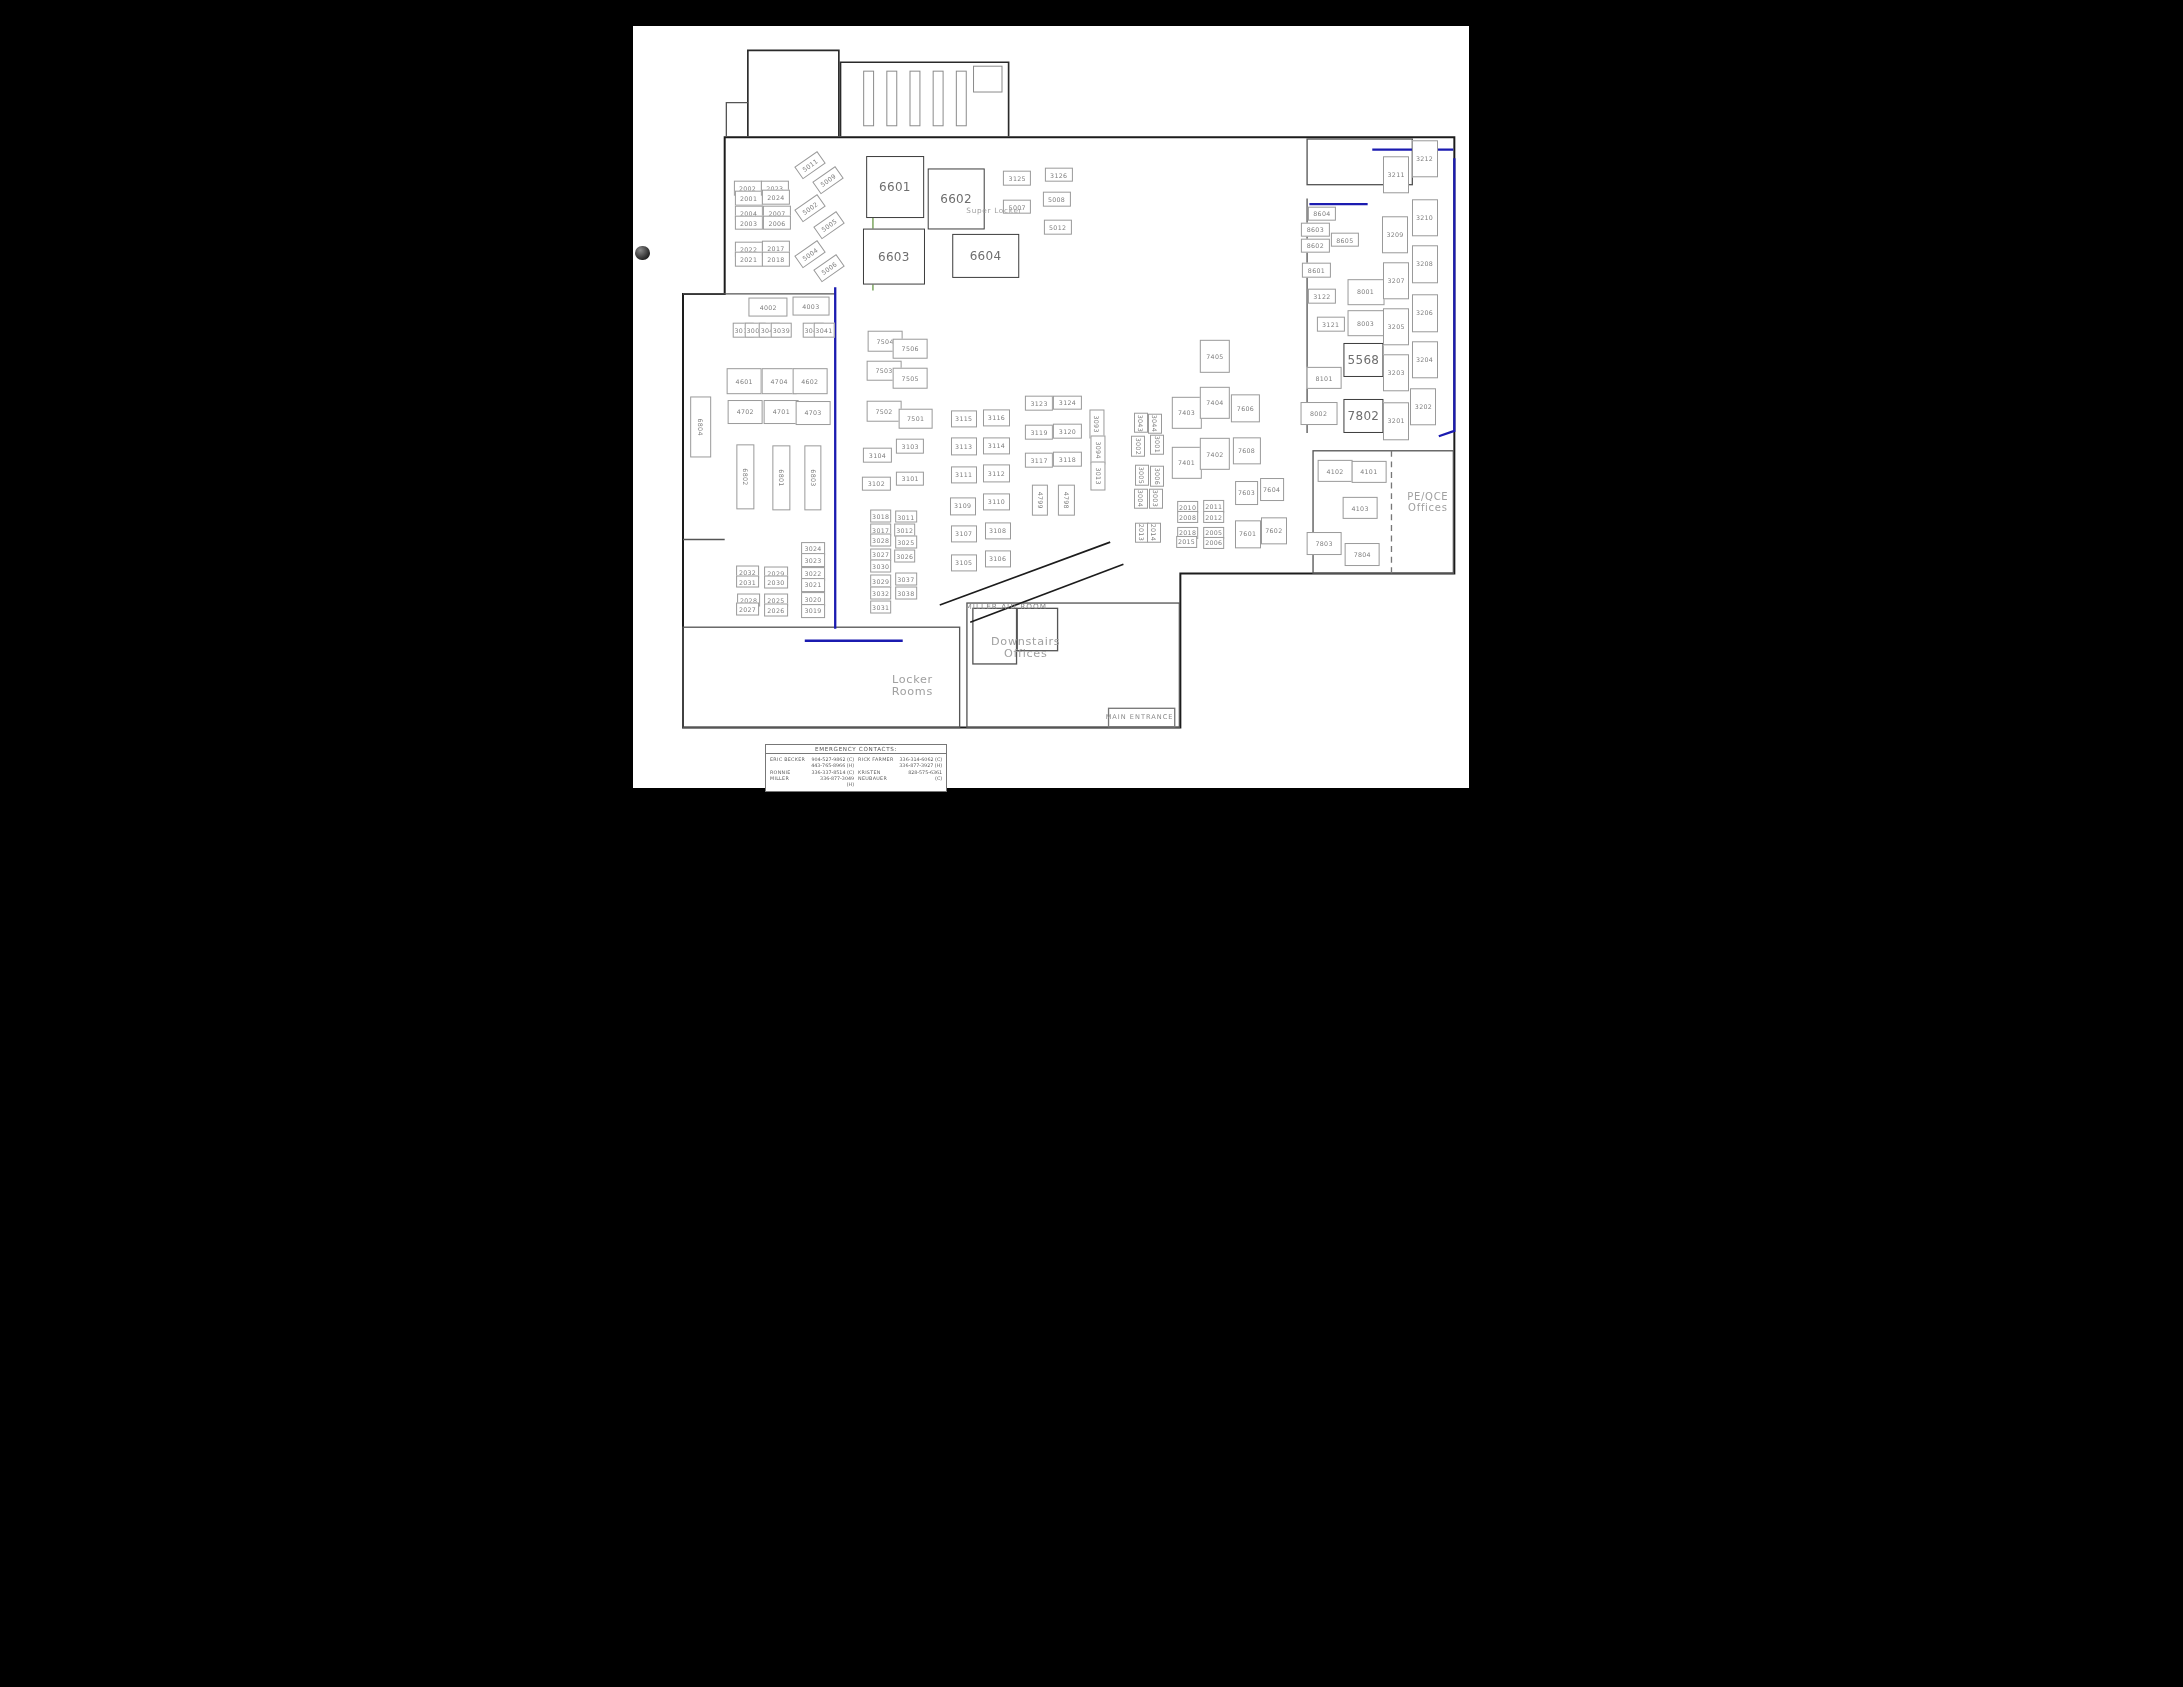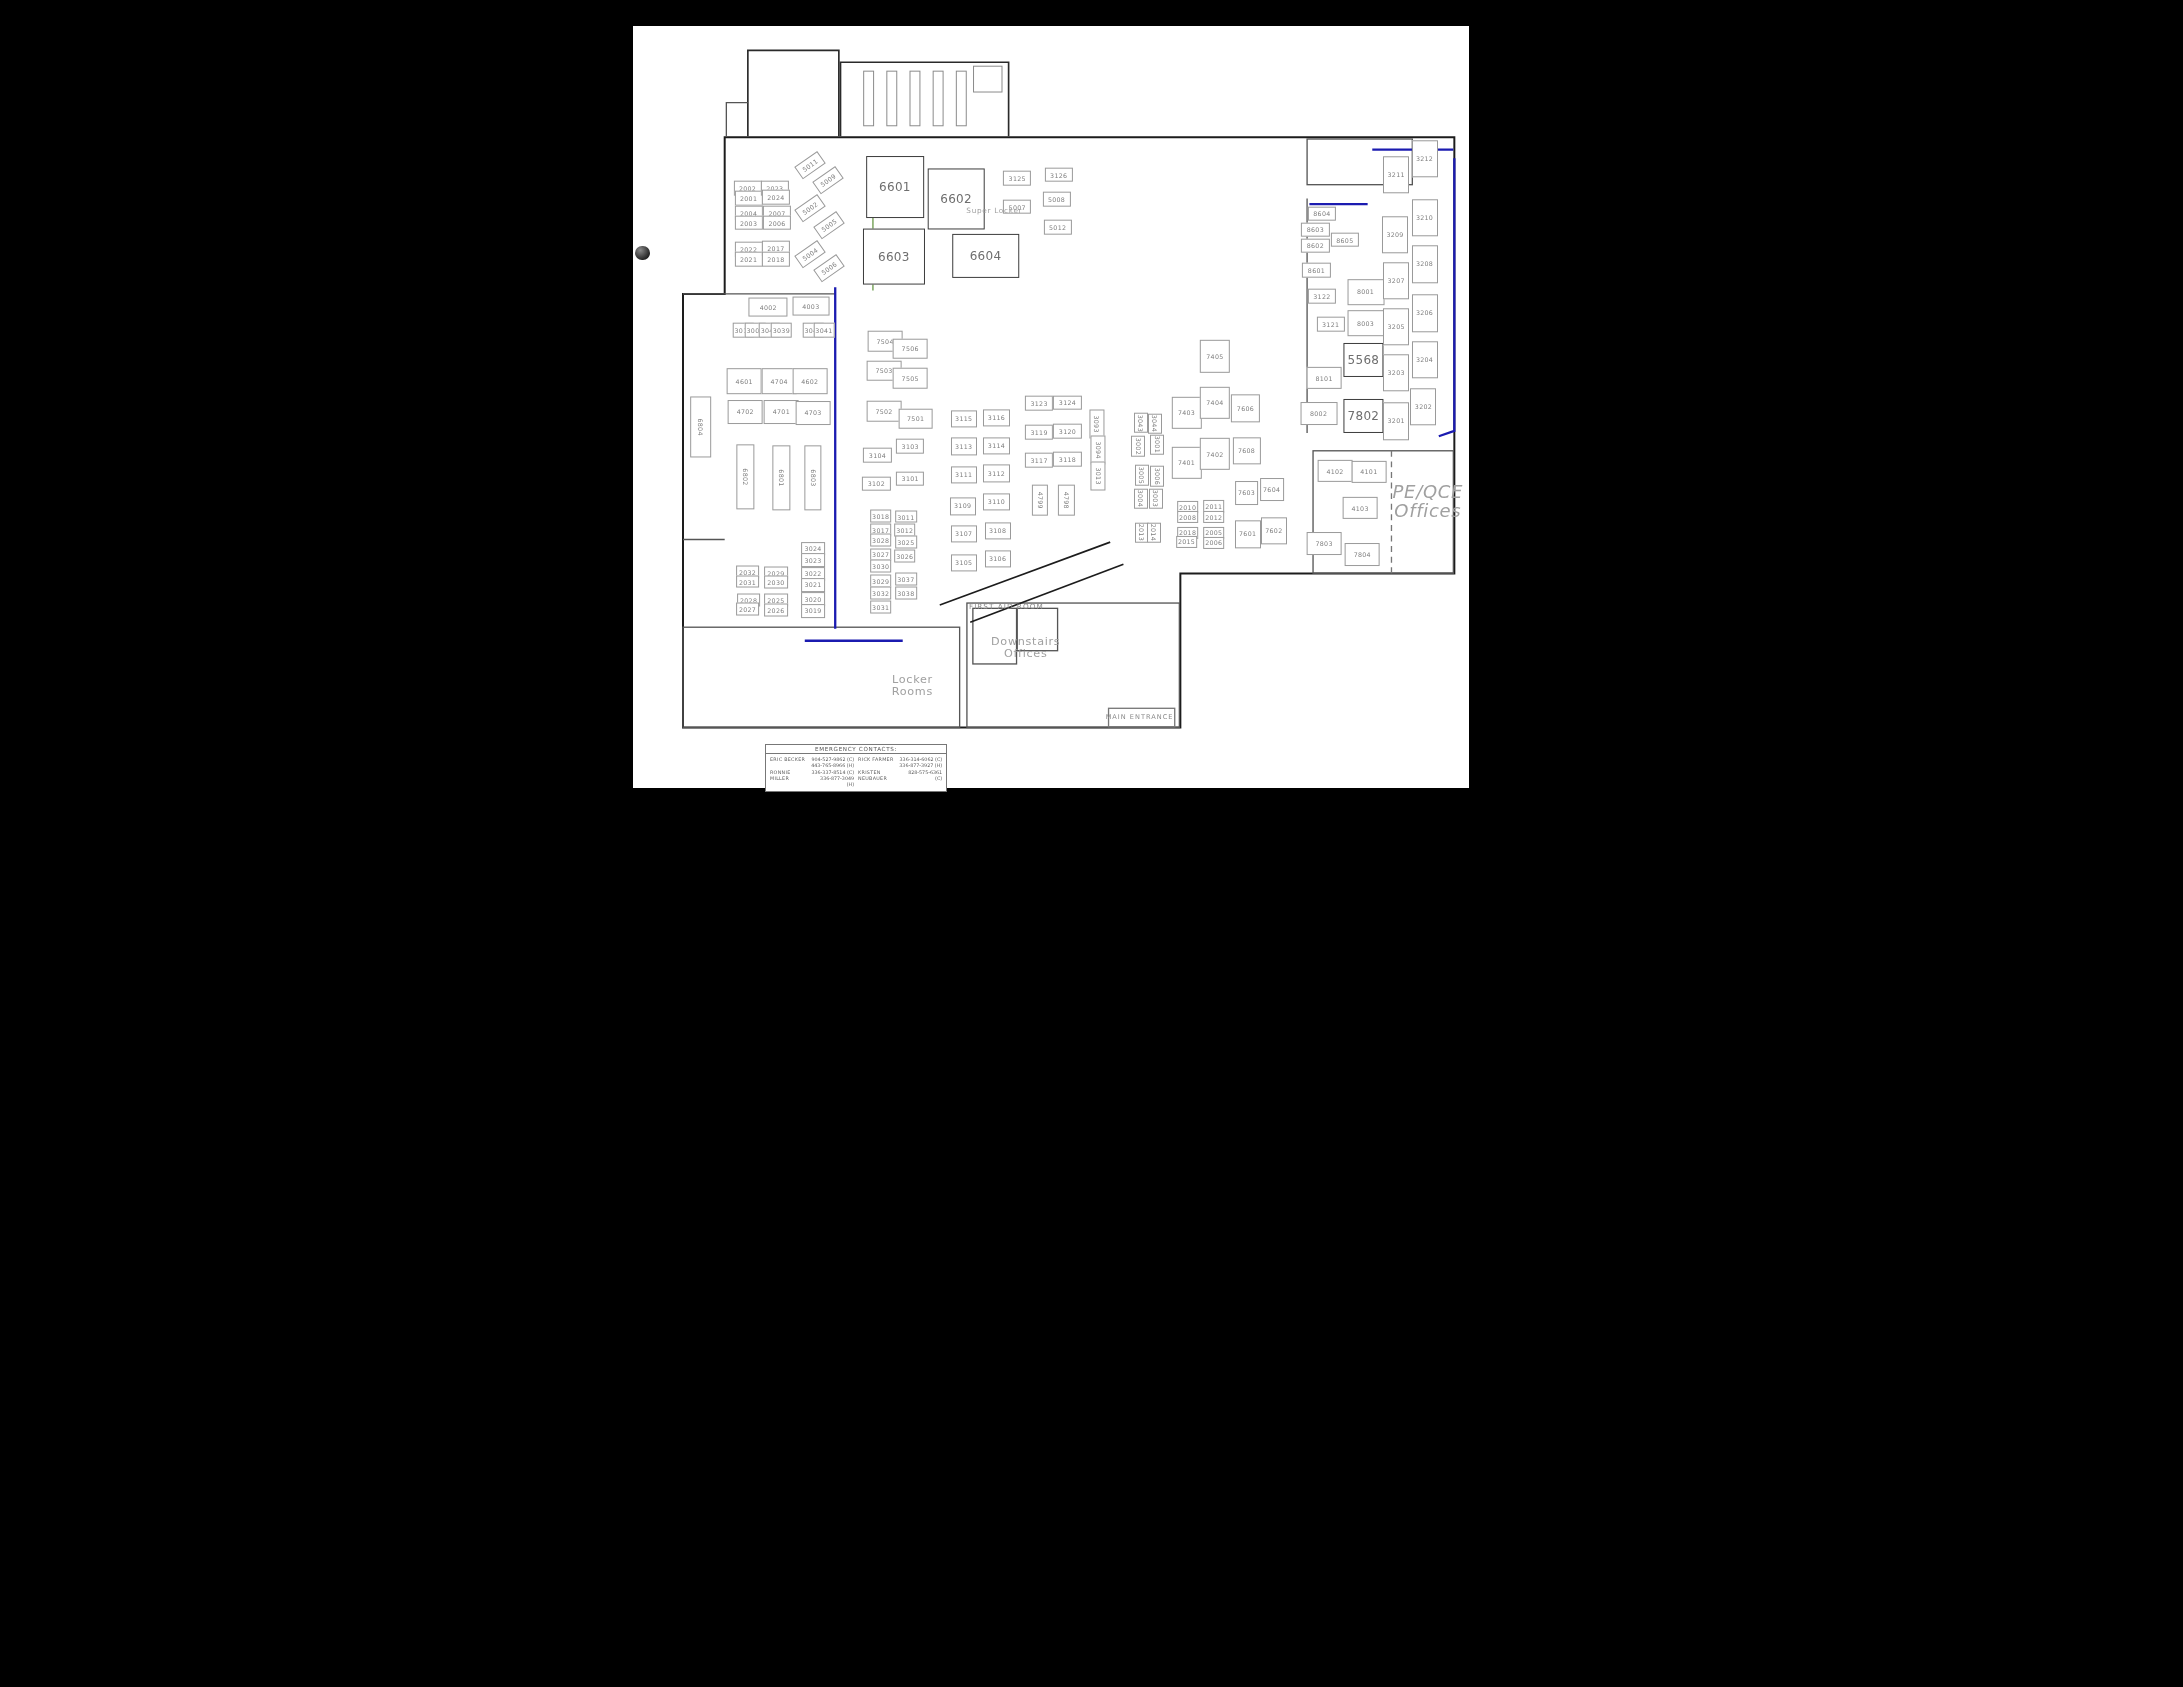--- a/index.html
+++ b/index.html
@@ -237,23 +237,23 @@
       <div class="room" style="left: 18.5%; top: 72.2%; width: 2%; height: 1.3%;">2027</div>
       <div class="room" style="left: 21.1%; top: 71.1%; width: 2%; height: 1.3%;">2025</div>
       <div class="room" style="left: 21.1%; top: 72.3%; width: 2%; height: 1.3%;">2026</div>
       <div class="room" style="left: 24.5%; top: 65%; width: 2%; height: 1.4%;">3024</div>
       <div class="room" style="left: 24.5%; top: 66.4%; width: 2%; height: 1.4%;">3023</div>
       <div class="room" style="left: 24.5%; top: 68%; width: 2%; height: 1.4%;">3022</div>
       <div class="room" style="left: 24.5%; top: 69.3%; width: 2%; height: 1.4%;">3021</div>
       <div class="room" style="left: 24.5%; top: 71%; width: 2%; height: 1.4%;">3020</div>
       <div class="room" style="left: 24.5%; top: 72.4%; width: 2%; height: 1.4%;">3019</div>
       <div class="arealabel" style="left: 41.1%; top: 25%; font-size: 7.3px;">Super Locker</div>
-      <div class="arealabel" style="left: 80.8%; top: 59.5%; font-size: 18px; font-style: italic;">PE/QCE
+      <div class="arealabel" style="left: 80.8%; top: 59.5%; font-size: 10px;">PE/QCE
 Offices</div>
-      <div class="arealabel caps" style="left: 42.2%; top: 71.9%; font-size: 7.3px;">FIRST AID ROOM</div>
+      <div class="arealabel caps" style="left: 42.2%; top: 71.9%; font-size: 7.3px;">MILLER AID ROOM</div>
       <div class="arealabel" style="left: 42.6%; top: 76.8%; font-size: 11.2px; margin-left: 15px;">Downstairs
 Offices</div>
       <div class="arealabel" style="left: 33.6%; top: 81.3%; font-size: 11.2px;">Locker
 Rooms</div>
       <div class="arealabel caps" style="left: 54.4%; top: 84.9%; font-size: 6.6px;">MAIN ENTRANCE</div>
     </div>
   <div class="artifact" style="left:8.2%;top:29.1%;"></div>
 
   <div class="contacts">
     <div class="title">EMERGENCY CONTACTS:</div>

